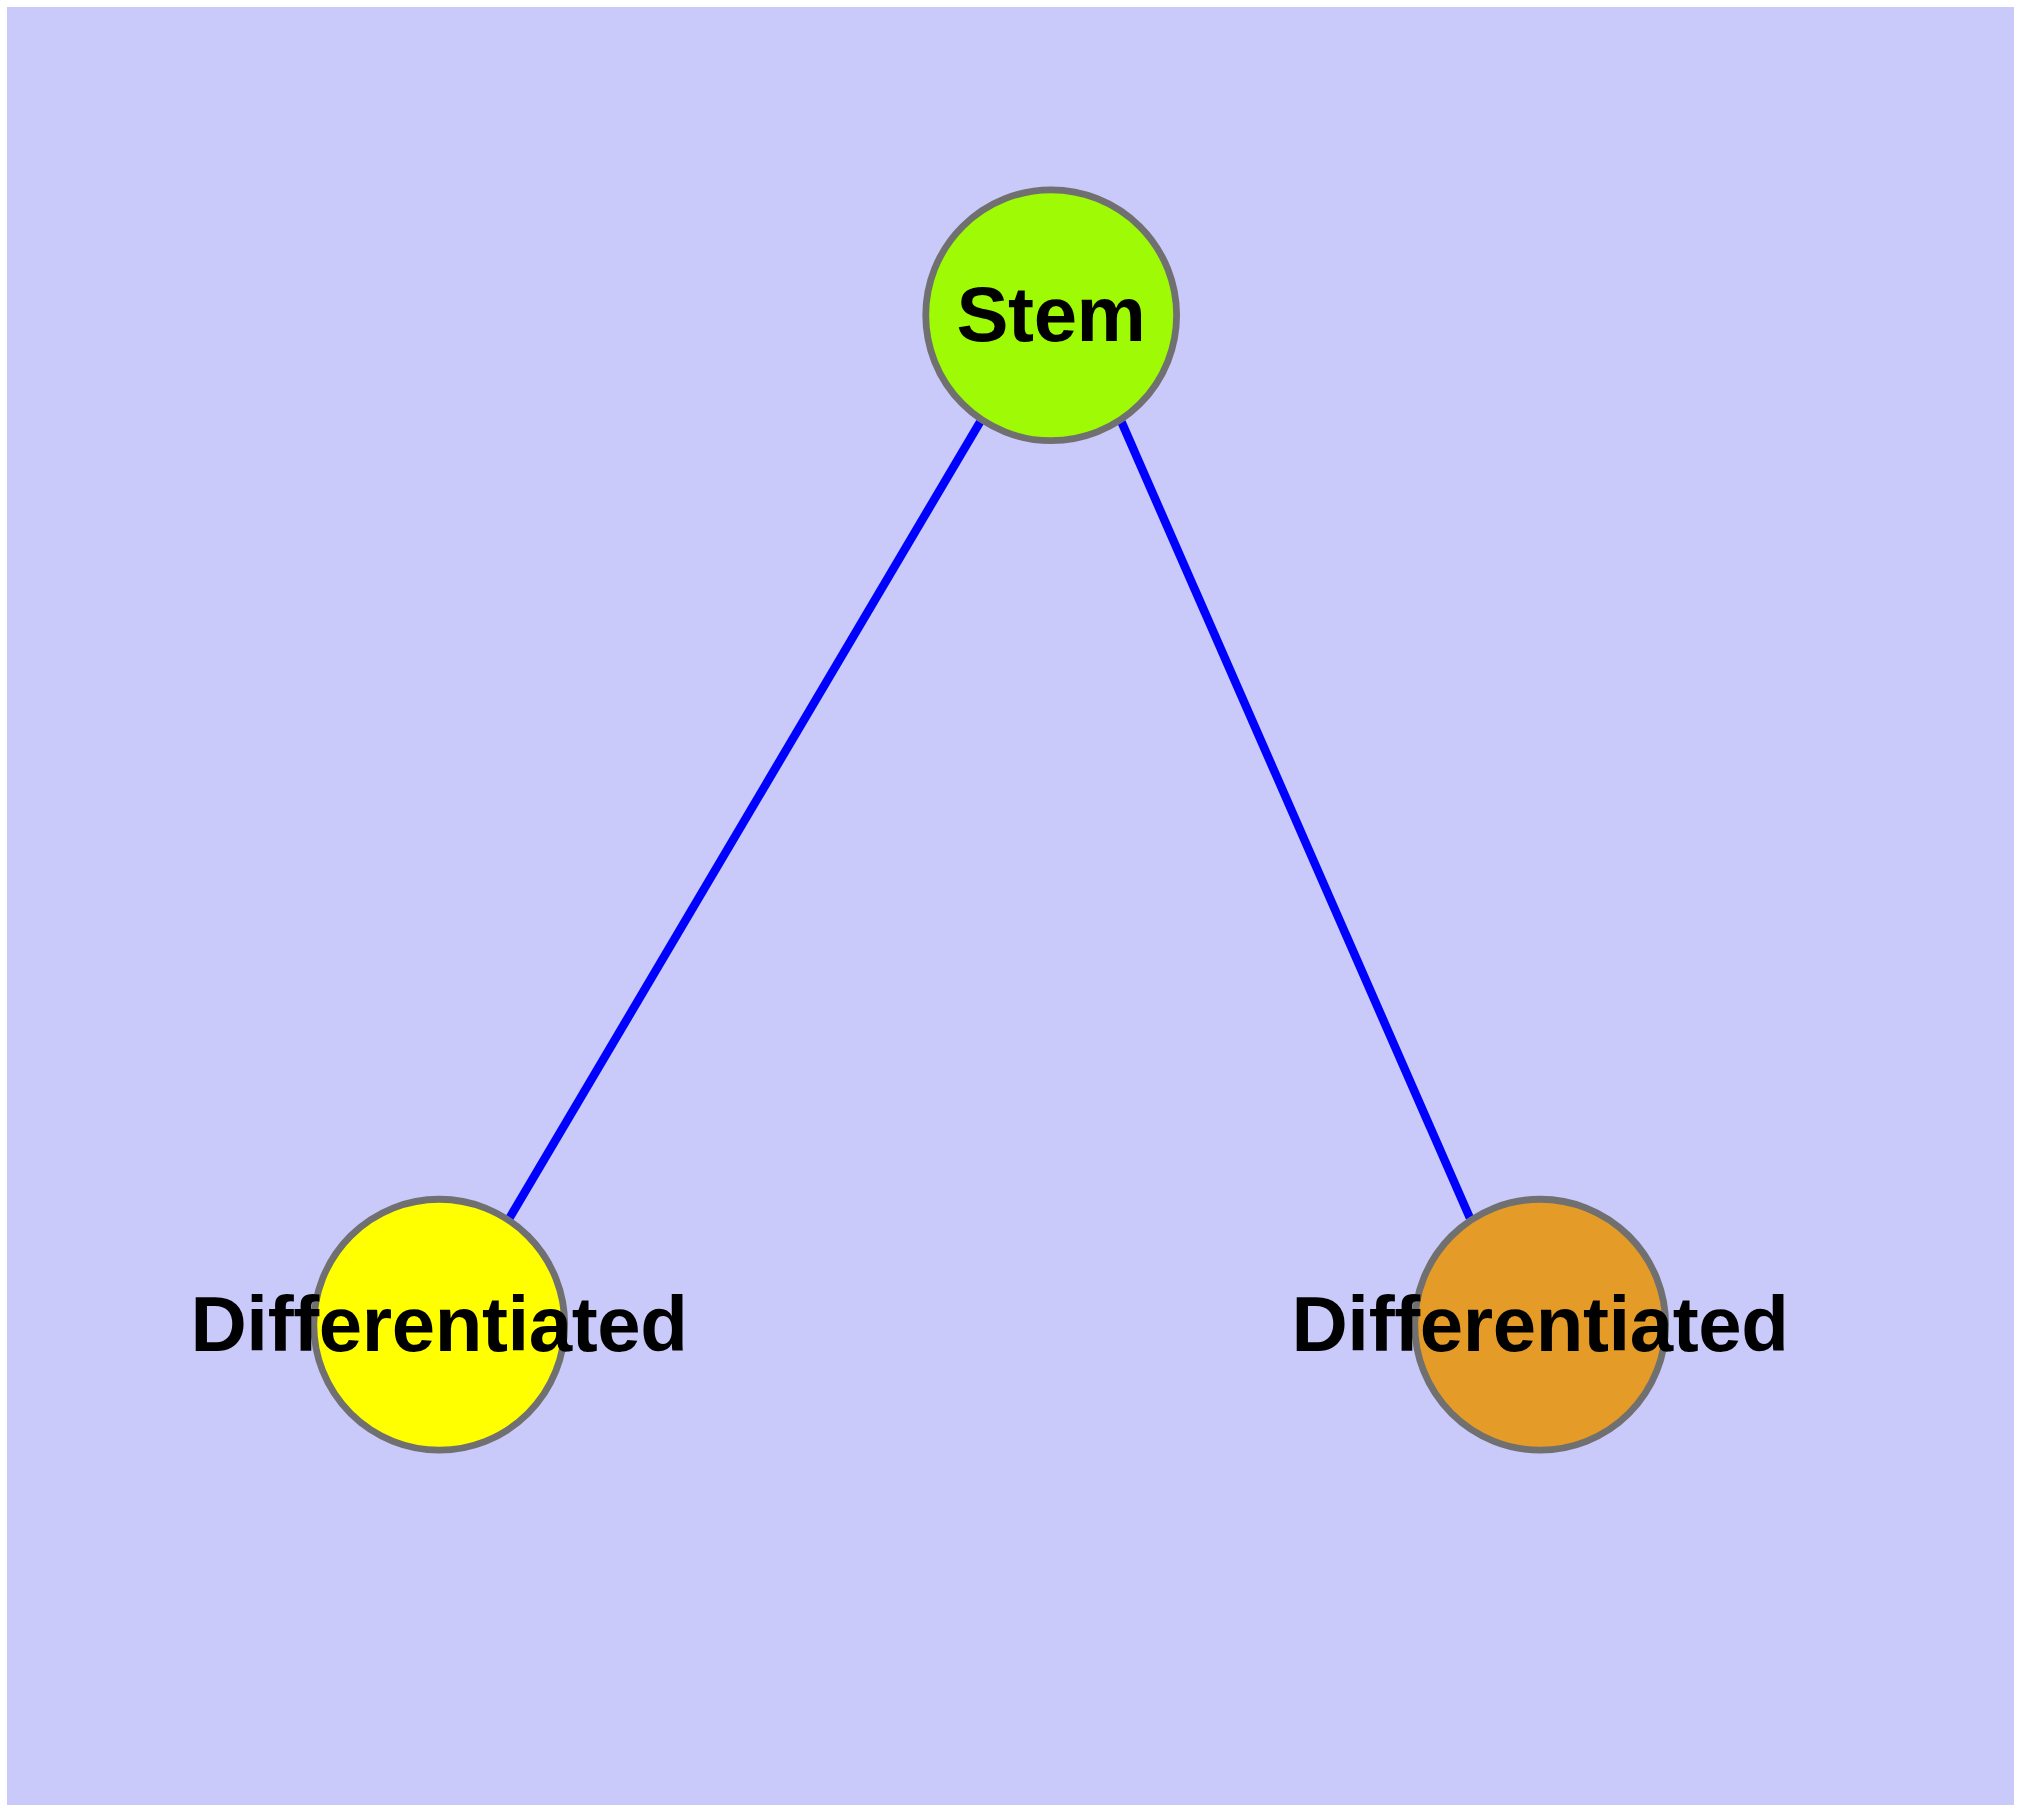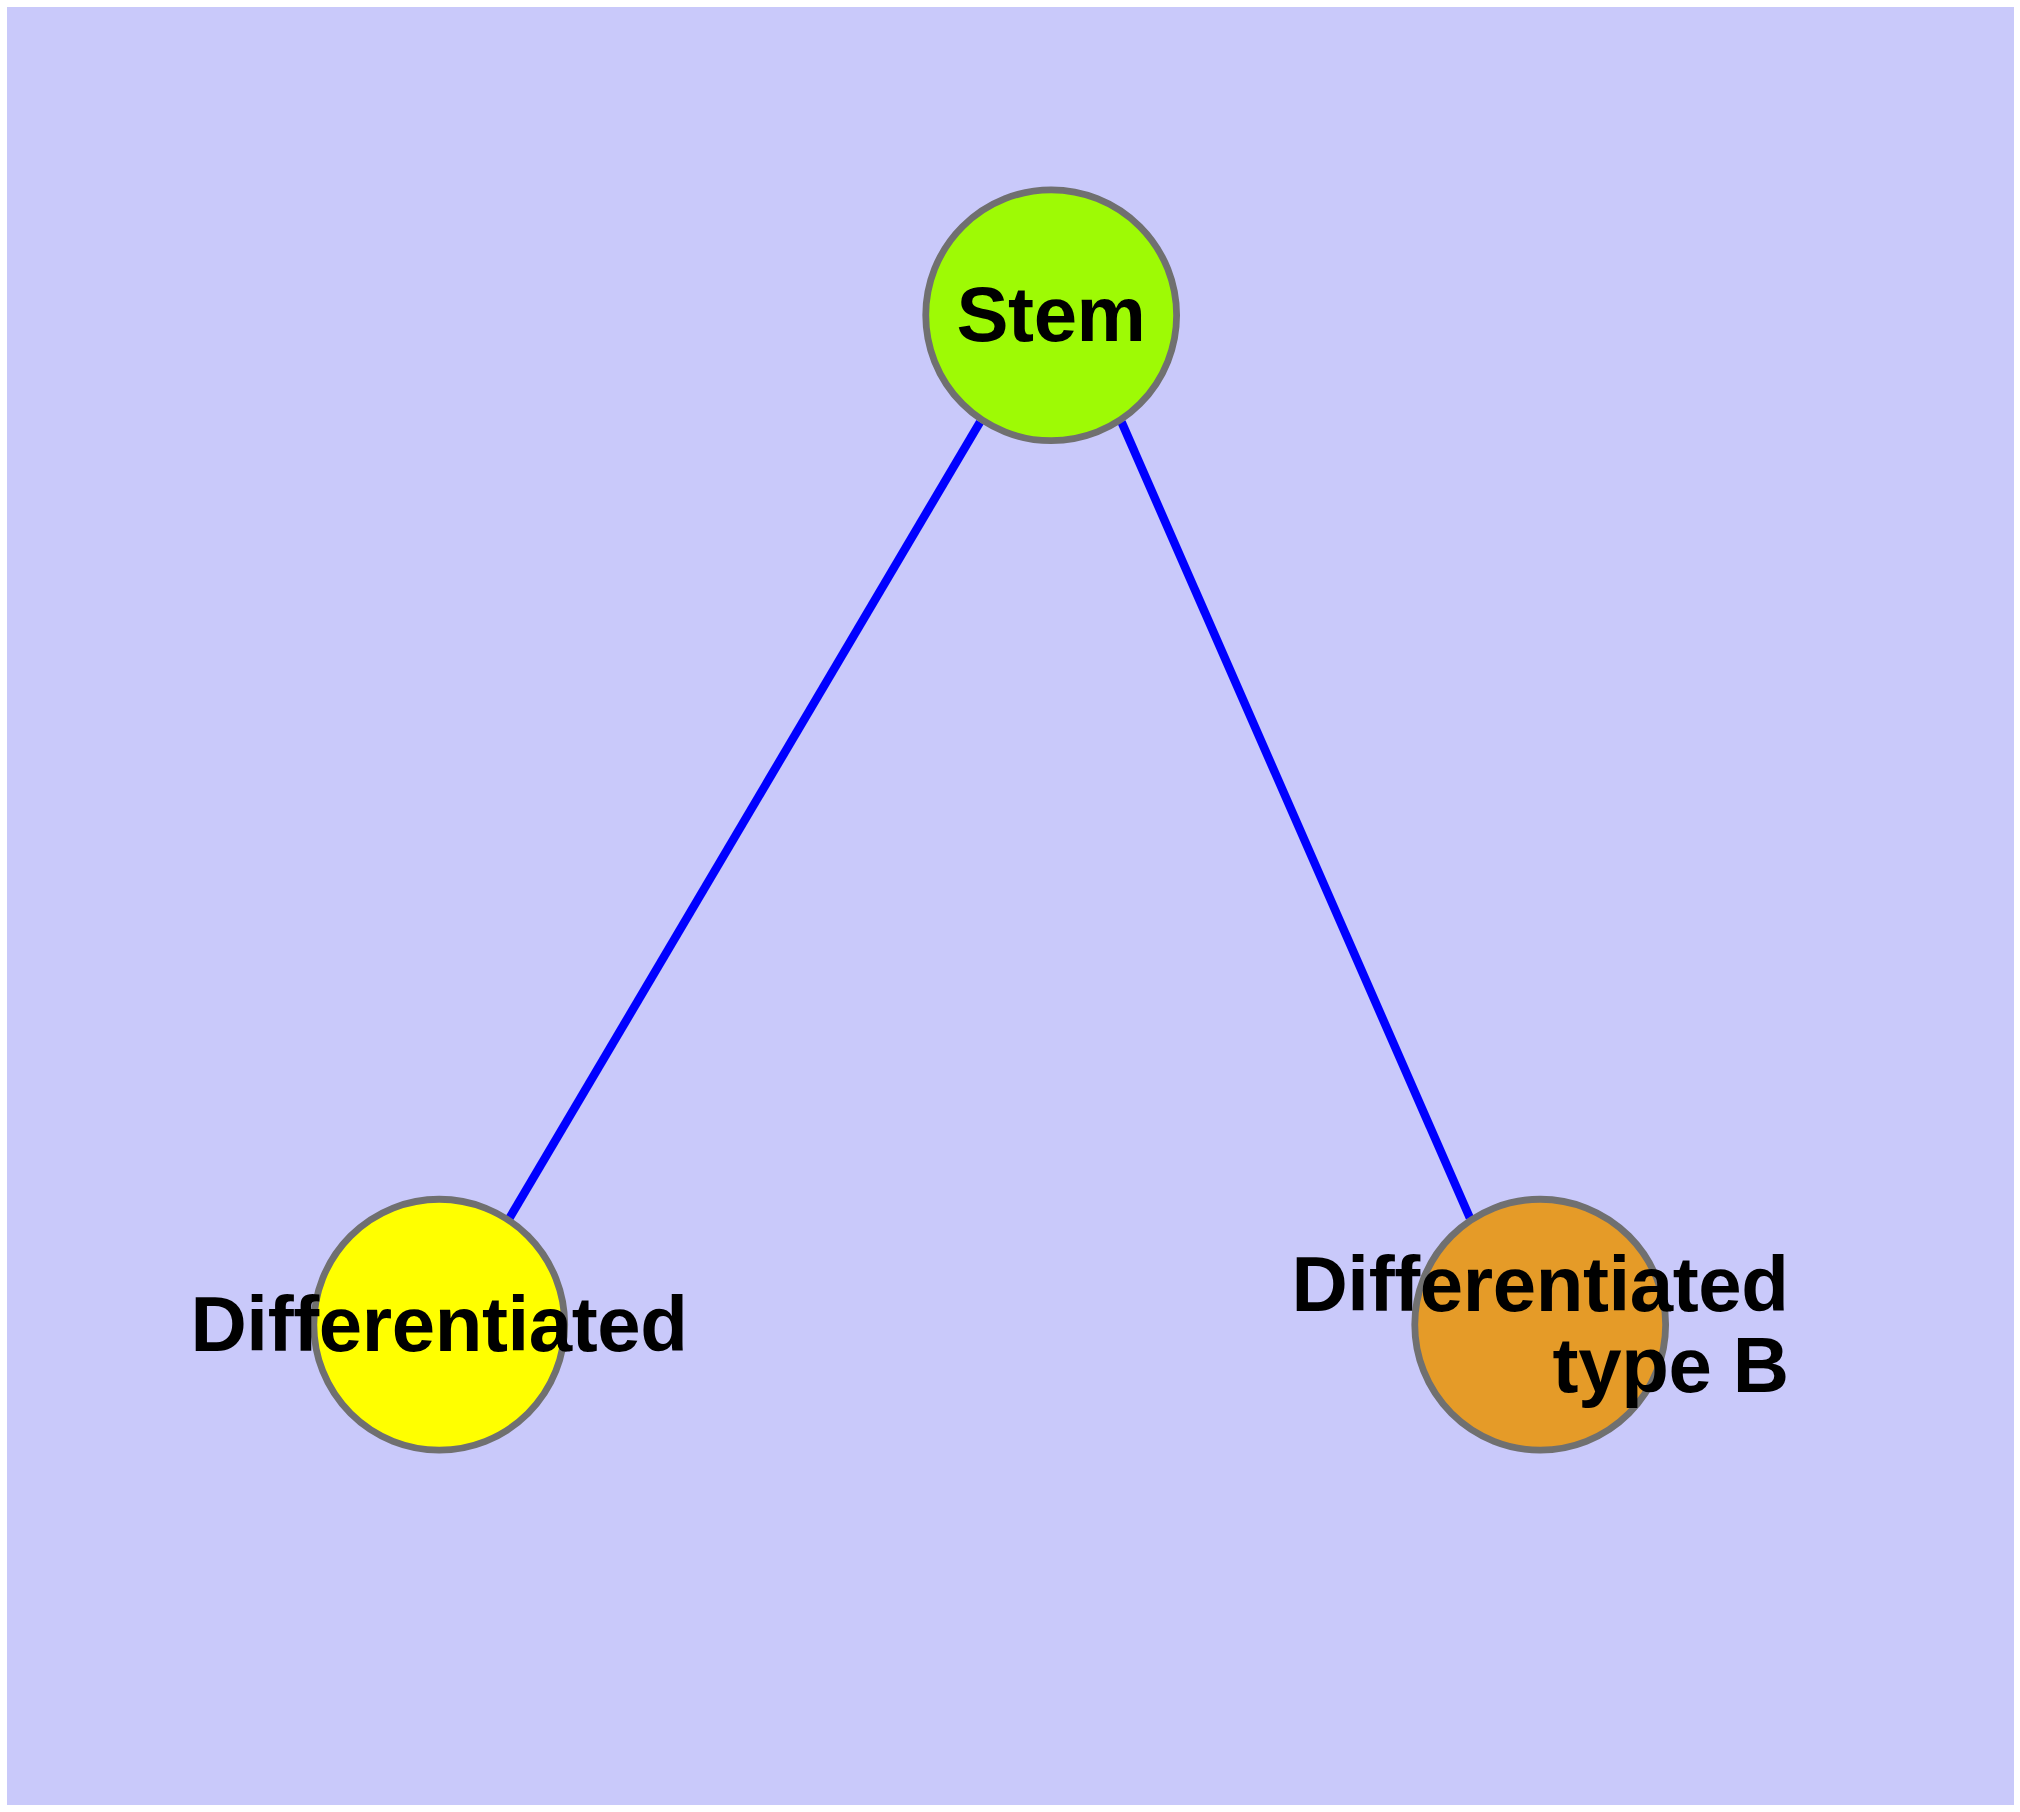--- a/index.html
+++ b/index.html
@@ -26,21 +26,21 @@
   #graph-svg {
     position: absolute;
     left: 0;
     top: 0;
     width: 2021px;
     height: 1812px;
     display: block;
   }
   .node-label {
     position: absolute;
-    text-align: right;
+    text-align: center;
     color: #000000;
     font-weight: bold;
     font-family: "Liberation Sans", sans-serif;
     line-height: 1.04;
     white-space: pre;
     pointer-events: none;
     letter-spacing: -0.4px;
   }
   #label-stem {
     font-size: 78px;
@@ -76,15 +76,15 @@
       <circle cx="1240" cy="372" r="148" fill="#9efa05" stroke="#707070" stroke-width="8"></circle>
       <circle cx="518" cy="1563" r="148" fill="#ffff00" stroke="#707070" stroke-width="8"></circle>
       <circle cx="1817" cy="1563" r="148" fill="#e59b28" stroke="#707070" stroke-width="8"></circle>
     </g>
   </svg>
 
   <div class="node-label" id="label-stem">Stem</div>
 
   <div class="node-label" id="label-diff-a"><span>Differentiated</span><br></div>
 
-  <div class="node-label" id="label-diff-b"><span>Differentiated</span><br><span>type B</span></div>
+  <div class="node-label" id="label-diff-b"><span>Differentiated</span><br></div>
 </div>
 
 
 </body></html>

